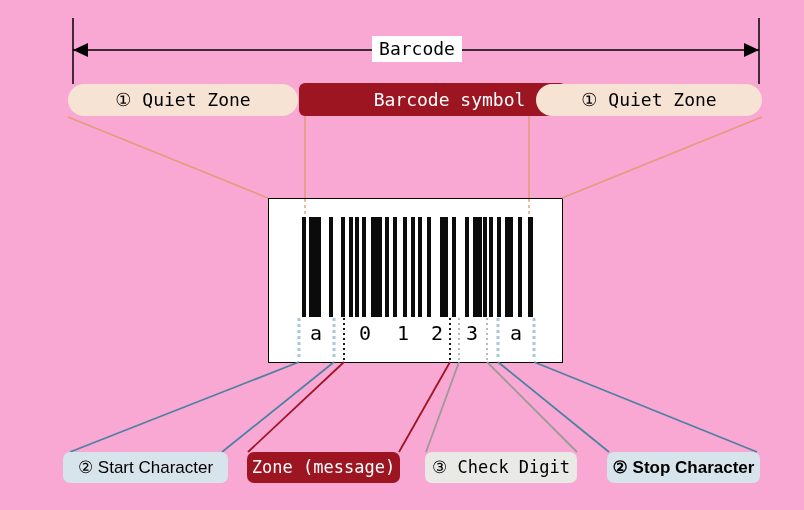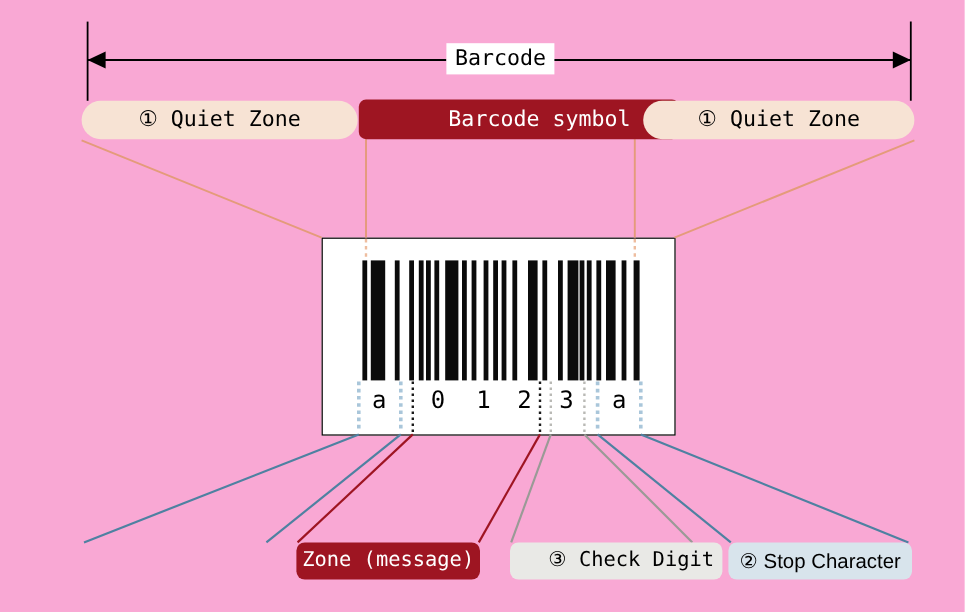--- a/index.html
+++ b/index.html
@@ -33,22 +33,22 @@
   }
   .callout{
     position:absolute;top:452px;height:31px;line-height:31px;text-align:center;
     font-size:17px;border-radius:7px;z-index:7;
   }
   .callout.blue{background:var(--blue,#d8e4ec);color:#000;font-family:"Liberation Sans",sans-serif;}
   .callout.red{background:var(--red,#9e1522);color:#fff;font-family:"DejaVu Sans Mono",monospace;}
   .callout.gray{background:var(--gray,#e9e9e6);color:#000;font-family:"DejaVu Sans Mono",monospace;}
   .callout-start{left:63px;width:165px;}
   .callout-data{left:247px;width:153px;}
-  .callout-check{left:425px;width:152px;padding-left:25px;}
-  .callout-stop{left:607px;width:153px;}
+  .callout-check{left:425px;width:152px;}
+  .callout-stop{left:607px;width:153px;font-weight:bold;}
 </style>
 </head>
 <body>
 
 <div class="canvas">
 
   <svg class="lines-layer" width="804" height="510" viewBox="0 0 804 510" xmlns="http://www.w3.org/2000/svg">
       <line x1="73" y1="18" x2="73" y2="84" stroke="#000000" stroke-width="1.5"></line>
       <line x1="759" y1="18" x2="759" y2="84" stroke="#000000" stroke-width="1.5"></line>
       <line x1="73" y1="50" x2="372" y2="50" stroke="#000000" stroke-width="1.5"></line>
@@ -114,17 +114,18 @@
     </div>
   <div id="chars-host">
       <span class="bc-char" style="left: 316px;">a</span>
       <span class="bc-char" style="left: 365px;">0</span>
       <span class="bc-char" style="left: 403px;">1</span>
       <span class="bc-char" style="left: 437px;">2</span>
       <span class="bc-char" style="left: 472px;">3</span>
       <span class="bc-char" style="left: 516px;">a</span>
     </div>
 
+  <div class="callout blue callout-start">② Start Character</div>
   <div class="callout red callout-data">Zone (message)</div>
   <div class="callout gray callout-check">③ Check Digit</div>
   <div class="callout blue callout-stop">② Stop Character</div>
 
 </div>
 
 </body></html>

